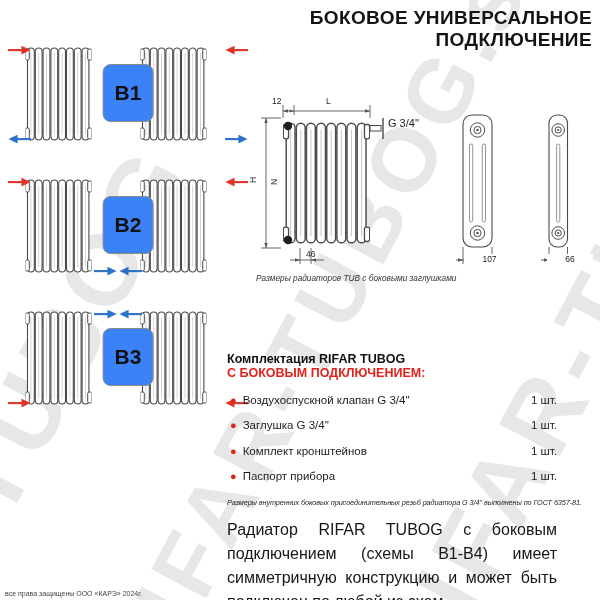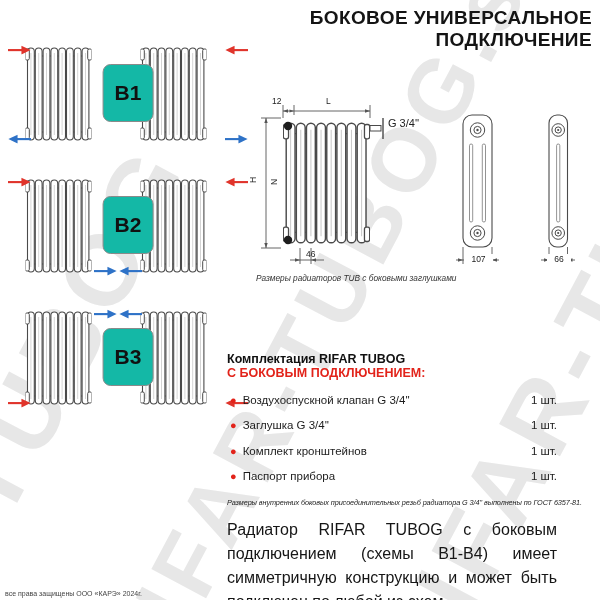--- a/index.html
+++ b/index.html
@@ -14,31 +14,31 @@
   .layer{position:absolute;inset:0;z-index:1;border-radius:30px;}
   
   .title{position:absolute;top:7px;right:8px;text-align:right;font-weight:800;font-size:19px;
          line-height:1.18;letter-spacing:.4px;color:#141414;}
   
   .scheme{position:absolute;left:8px;width:240px;height:110px;}
   .s1{top:44px}.s2{top:176px}.s3{top:308px}.s4{top:436px}
   .rad{position:absolute;top:0;width:67px;height:100px;}
   .rl{left:17px}.rr{left:132px}
   .lbl{position:absolute;left:50%;top:49px;transform:translate(-50%,-50%);
-       border:1.2px solid #8a8a8a;border-radius:8px;background:#14b8a6;padding:16px 11px;
+       border:1.2px solid #8a8a8a;border-radius:8px;background:#3b82f6;padding:16px 11px;
        font-size:21px;font-weight:bold;color:#111;}
   .ar{position:absolute;width:23px;height:10px;}
   .flip{transform:scaleX(-1);}
   .red{color:var(--red,#e0342b);}
   .blue{color:var(--blue,#2e72c7);}
   
   .dim-svg{position:absolute;left:250px;top:92px;width:335px;height:196px;}
   .dlabel{position:absolute;font-size:8.5px;color:#222;z-index:2;}
   .rot{transform:rotate(-90deg);}
-  .boxed{background:#fff;padding:0 1px;text-align:center;}
+  .boxed{background:#fff;padding:0 12px;text-align:center;}
   .caption{position:absolute;left:256px;top:273px;font-size:8.3px;font-style:italic;color:#333;
            white-space:nowrap;}
   
   .pack{position:absolute;left:227px;top:352px;width:330px;}
   .ph1{font-weight:bold;font-size:12.5px;color:#111;}
   .ph2{font-weight:bold;font-size:12.5px;color:var(--accent,#e2231a);margin-top:0;}
   .pitem{display:flex;align-items:baseline;font-size:11.5px;margin-top:5.5px;}
   .bullet{color:var(--accent,#e2231a);margin:0 6px 0 3px;font-size:11px;}
   .pname{flex:1;margin-top:8px;}
   .pnote{font-size:7.3px;font-style:italic;margin-top:16px;color:#222;white-space:nowrap;letter-spacing:-.1px;}

